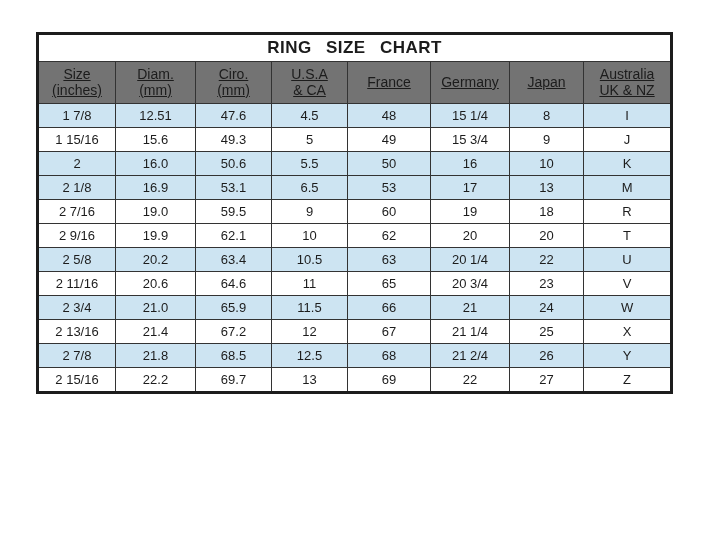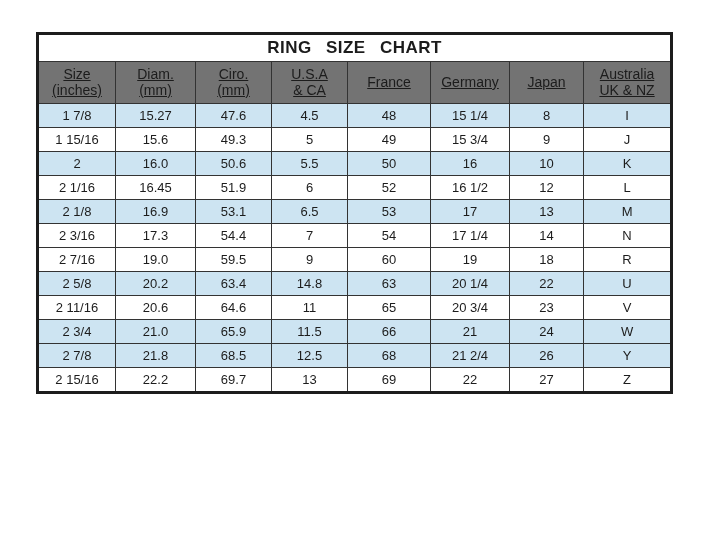--- a/index.html
+++ b/index.html
@@ -98,21 +98,21 @@
         <th>France</th>
         <th>Germany</th>
         <th>Japan</th>
         <th>Australia
 UK &amp; NZ</th>
       </tr>
     </thead>
     <tbody>
         <tr class="stripe">
           <td>1 7/8</td>
-          <td>15.27</td>
+          <td>12.51</td>
           <td>47.6</td>
           <td>4.5</td>
           <td>48</td>
           <td>15 1/4</td>
           <td>8</td>
           <td>I</td>
         </tr>
         <tr>
           <td>1 15/16</td>
           <td>15.6</td>
@@ -126,65 +126,55 @@
         <tr class="stripe">
           <td>2</td>
           <td>16.0</td>
           <td>50.6</td>
           <td>5.5</td>
           <td>50</td>
           <td>16</td>
           <td>10</td>
           <td>K</td>
         </tr>
-        <tr>
-          <td>2 1/16</td>
-          <td>16.45</td>
-          <td>51.9</td>
-          <td>6</td>
-          <td>52</td>
-          <td>16 1/2</td>
-          <td>12</td>
-          <td>L</td>
-        </tr>
         <tr class="stripe">
           <td>2 1/8</td>
           <td>16.9</td>
           <td>53.1</td>
           <td>6.5</td>
           <td>53</td>
           <td>17</td>
           <td>13</td>
           <td>M</td>
         </tr>
         <tr>
-          <td>2 3/16</td>
-          <td>17.3</td>
-          <td>54.4</td>
-          <td>7</td>
-          <td>54</td>
-          <td>17 1/4</td>
-          <td>14</td>
-          <td>N</td>
-        </tr>
-        <tr>
           <td>2 7/16</td>
           <td>19.0</td>
           <td>59.5</td>
           <td>9</td>
           <td>60</td>
           <td>19</td>
           <td>18</td>
           <td>R</td>
         </tr>
+        <tr>
+          <td>2 9/16</td>
+          <td>19.9</td>
+          <td>62.1</td>
+          <td>10</td>
+          <td>62</td>
+          <td>20</td>
+          <td>20</td>
+          <td>T</td>
+        </tr>
         <tr class="stripe">
           <td>2 5/8</td>
           <td>20.2</td>
           <td>63.4</td>
-          <td>14.8</td>
+          <td>10.5</td>
           <td>63</td>
           <td>20 1/4</td>
           <td>22</td>
           <td>U</td>
         </tr>
         <tr>
           <td>2 11/16</td>
           <td>20.6</td>
           <td>64.6</td>
           <td>11</td>
@@ -196,20 +186,30 @@
         <tr class="stripe">
           <td>2 3/4</td>
           <td>21.0</td>
           <td>65.9</td>
           <td>11.5</td>
           <td>66</td>
           <td>21</td>
           <td>24</td>
           <td>W</td>
         </tr>
+        <tr>
+          <td>2 13/16</td>
+          <td>21.4</td>
+          <td>67.2</td>
+          <td>12</td>
+          <td>67</td>
+          <td>21 1/4</td>
+          <td>25</td>
+          <td>X</td>
+        </tr>
         <tr class="stripe">
           <td>2 7/8</td>
           <td>21.8</td>
           <td>68.5</td>
           <td>12.5</td>
           <td>68</td>
           <td>21 2/4</td>
           <td>26</td>
           <td>Y</td>
         </tr>

